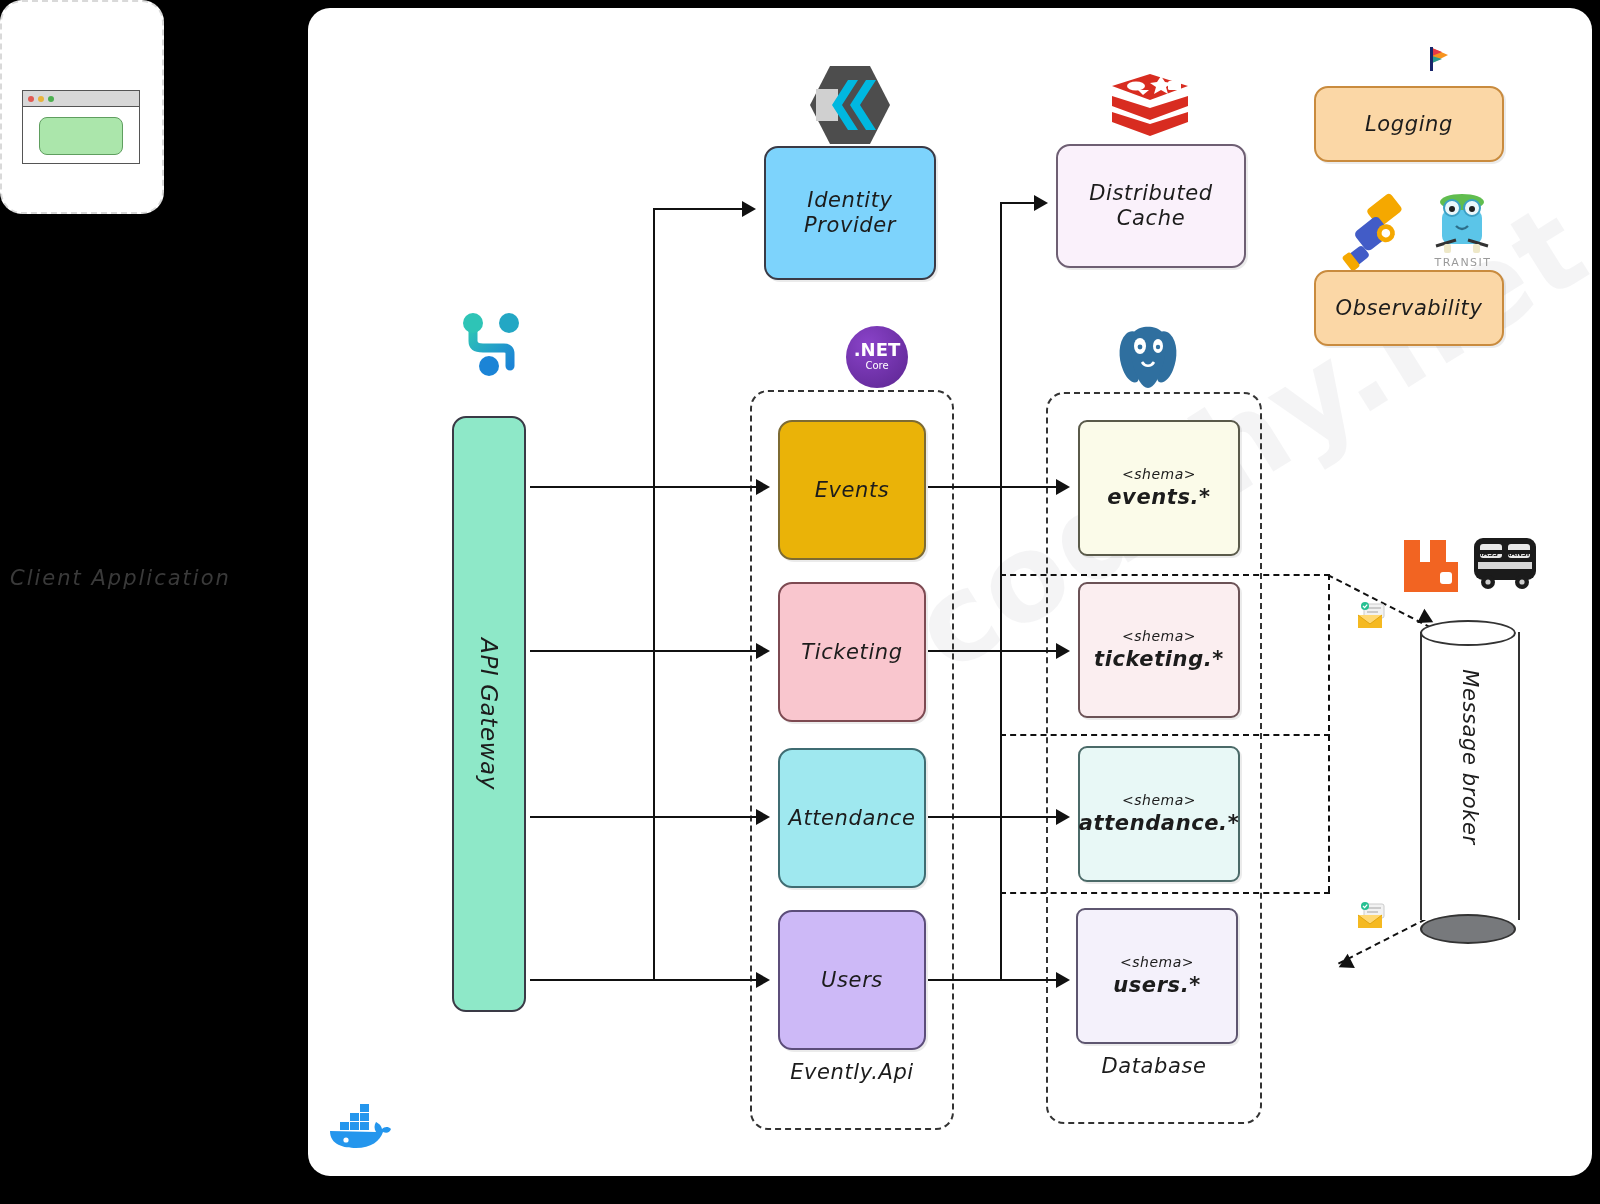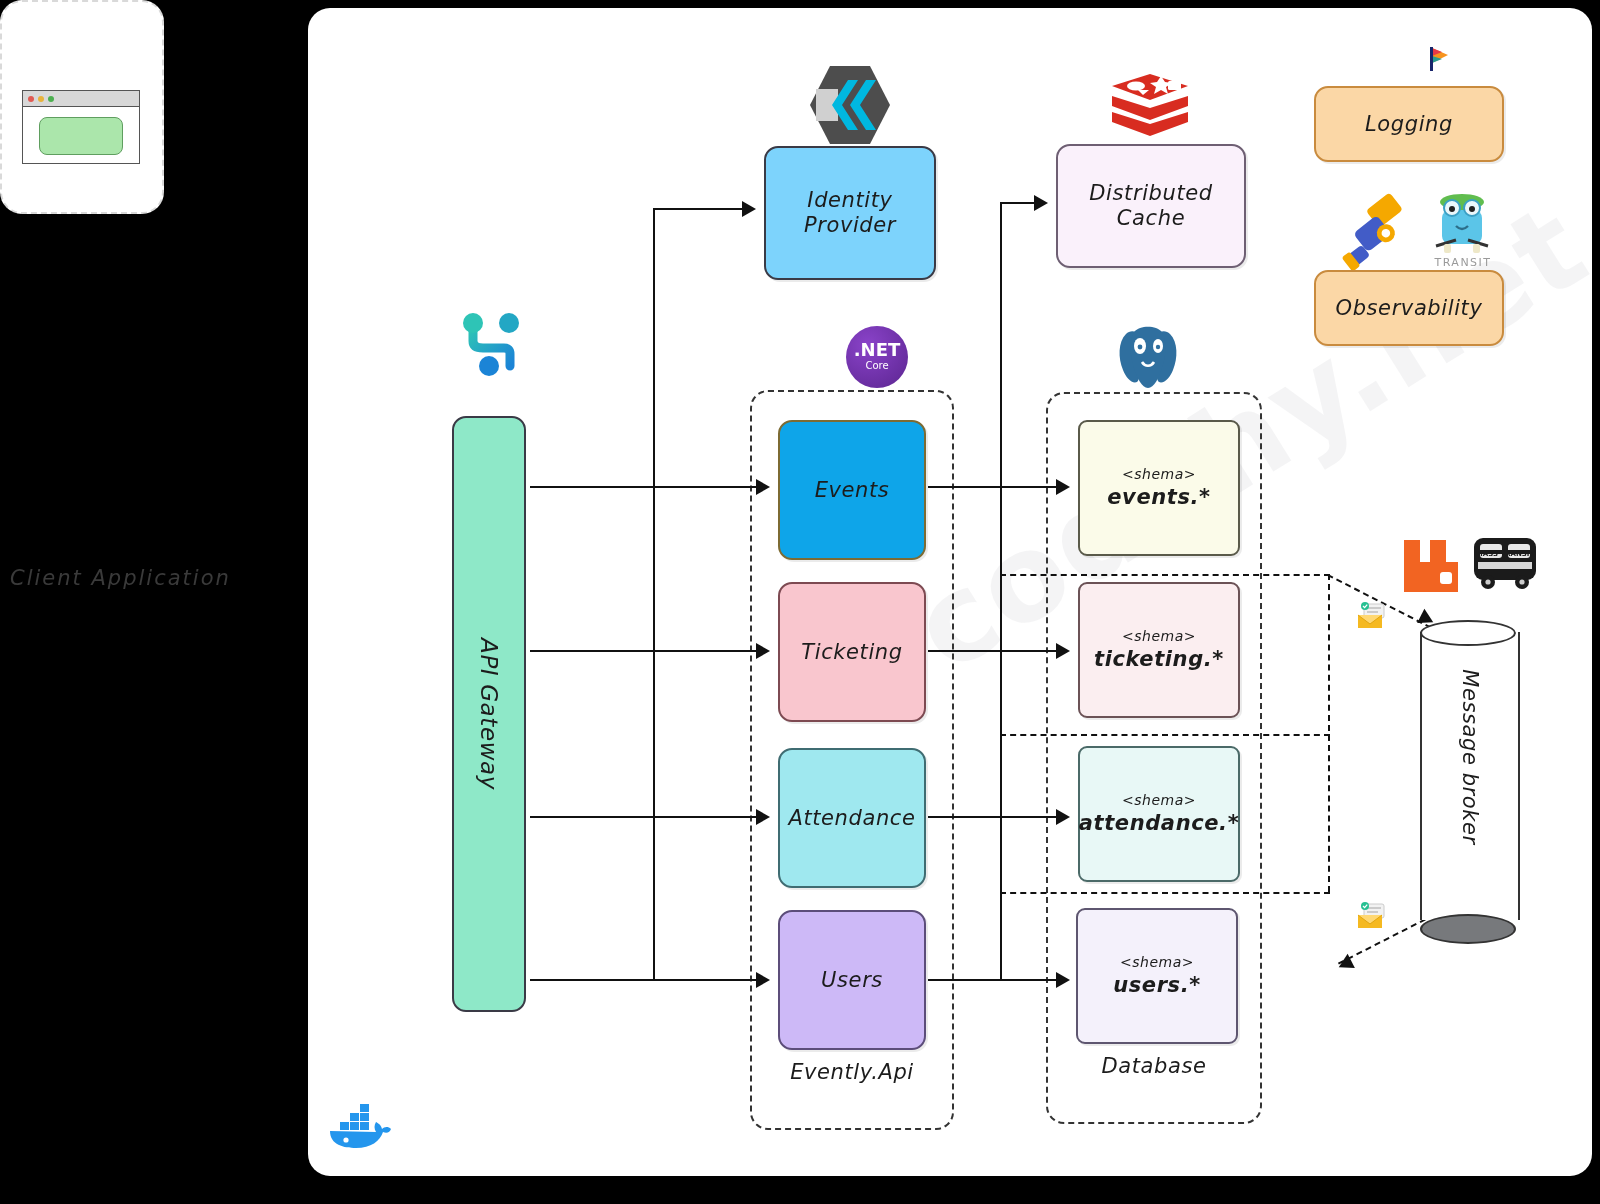--- a/index.html
+++ b/index.html
@@ -232,21 +232,21 @@
 
     <div class="abs" style="left:144px;top:408px;width:70px;height:592px;background:#8ee8c8;
          border:2px solid #3a3a46;border-radius:14px;display:flex;align-items:center;justify-content:center;">
       <span class="hand" style="transform:rotate(90deg);white-space:nowrap;font-size:23px;">API Gateway</span>
     </div>
 
     <div class="group" style="left:442px;top:382px;width:200px;height:736px;">
       <div class="group-label hand" style="bottom:44px;">Evently.Api</div>
     </div>
 
-    <div class="box" style="left:470px;top:412px;width:144px;height:136px;background:#0ea5e9;border-color:#7d6b33;">
+    <div class="box" style="left:470px;top:412px;width:144px;height:136px;background:#eab308;border-color:#7d6b33;">
       <div class="hand t">Events</div>
     </div>
     <div class="box" style="left:470px;top:574px;width:144px;height:136px;background:#f9c6ce;border-color:#7d4a52;">
       <div class="hand t">Ticketing</div>
     </div>
     <div class="box" style="left:470px;top:740px;width:144px;height:136px;background:#9fe8ef;border-color:#3f6c72;">
       <div class="hand t">Attendance</div>
     </div>
     <div class="box" style="left:470px;top:902px;width:144px;height:136px;background:#cdb9f7;border-color:#5c4d7a;">
       <div class="hand t">Users</div>

